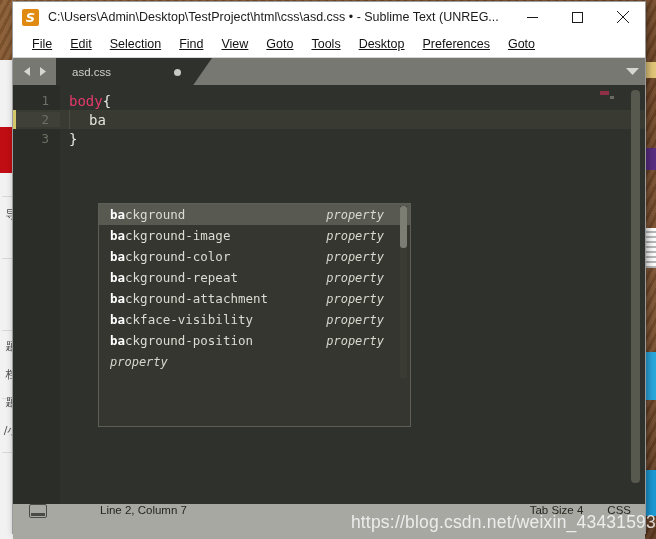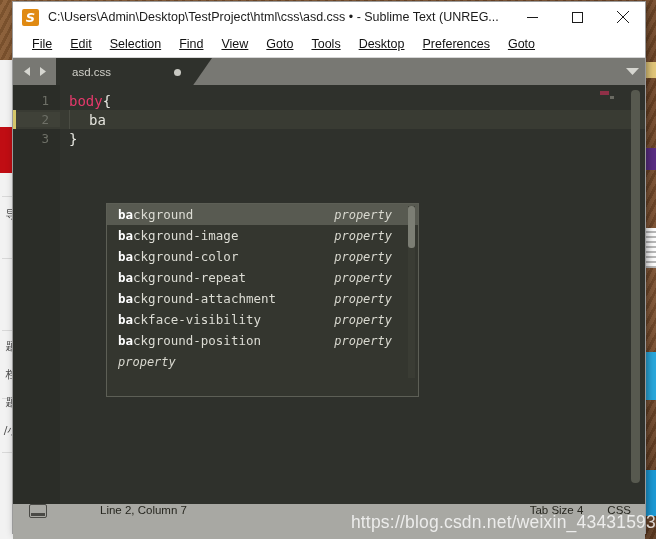--- a/index.html
+++ b/index.html
@@ -199,22 +199,22 @@
   .editor-thumb {
     position: absolute; top: 0; left: 0;
     width: 9px; height: 393px;
     background: #57594f;
     border-radius: 4px;
   }
 
   
   .autocomplete {
     position: absolute;
-    left: 93px; top: 118px;
-    width: 313px; height: 194px;
+    left: 85px; top: 118px;
+    width: 313px; height: 224px;
     background: #34362f;
     border: 1px solid #5d5f56;
     box-sizing: border-box;
     overflow: hidden;
   }
   .ac-row {
     position: relative;
     height: 21px;
     display: flex; align-items: center;
     padding: 0 10px 0 11px;

